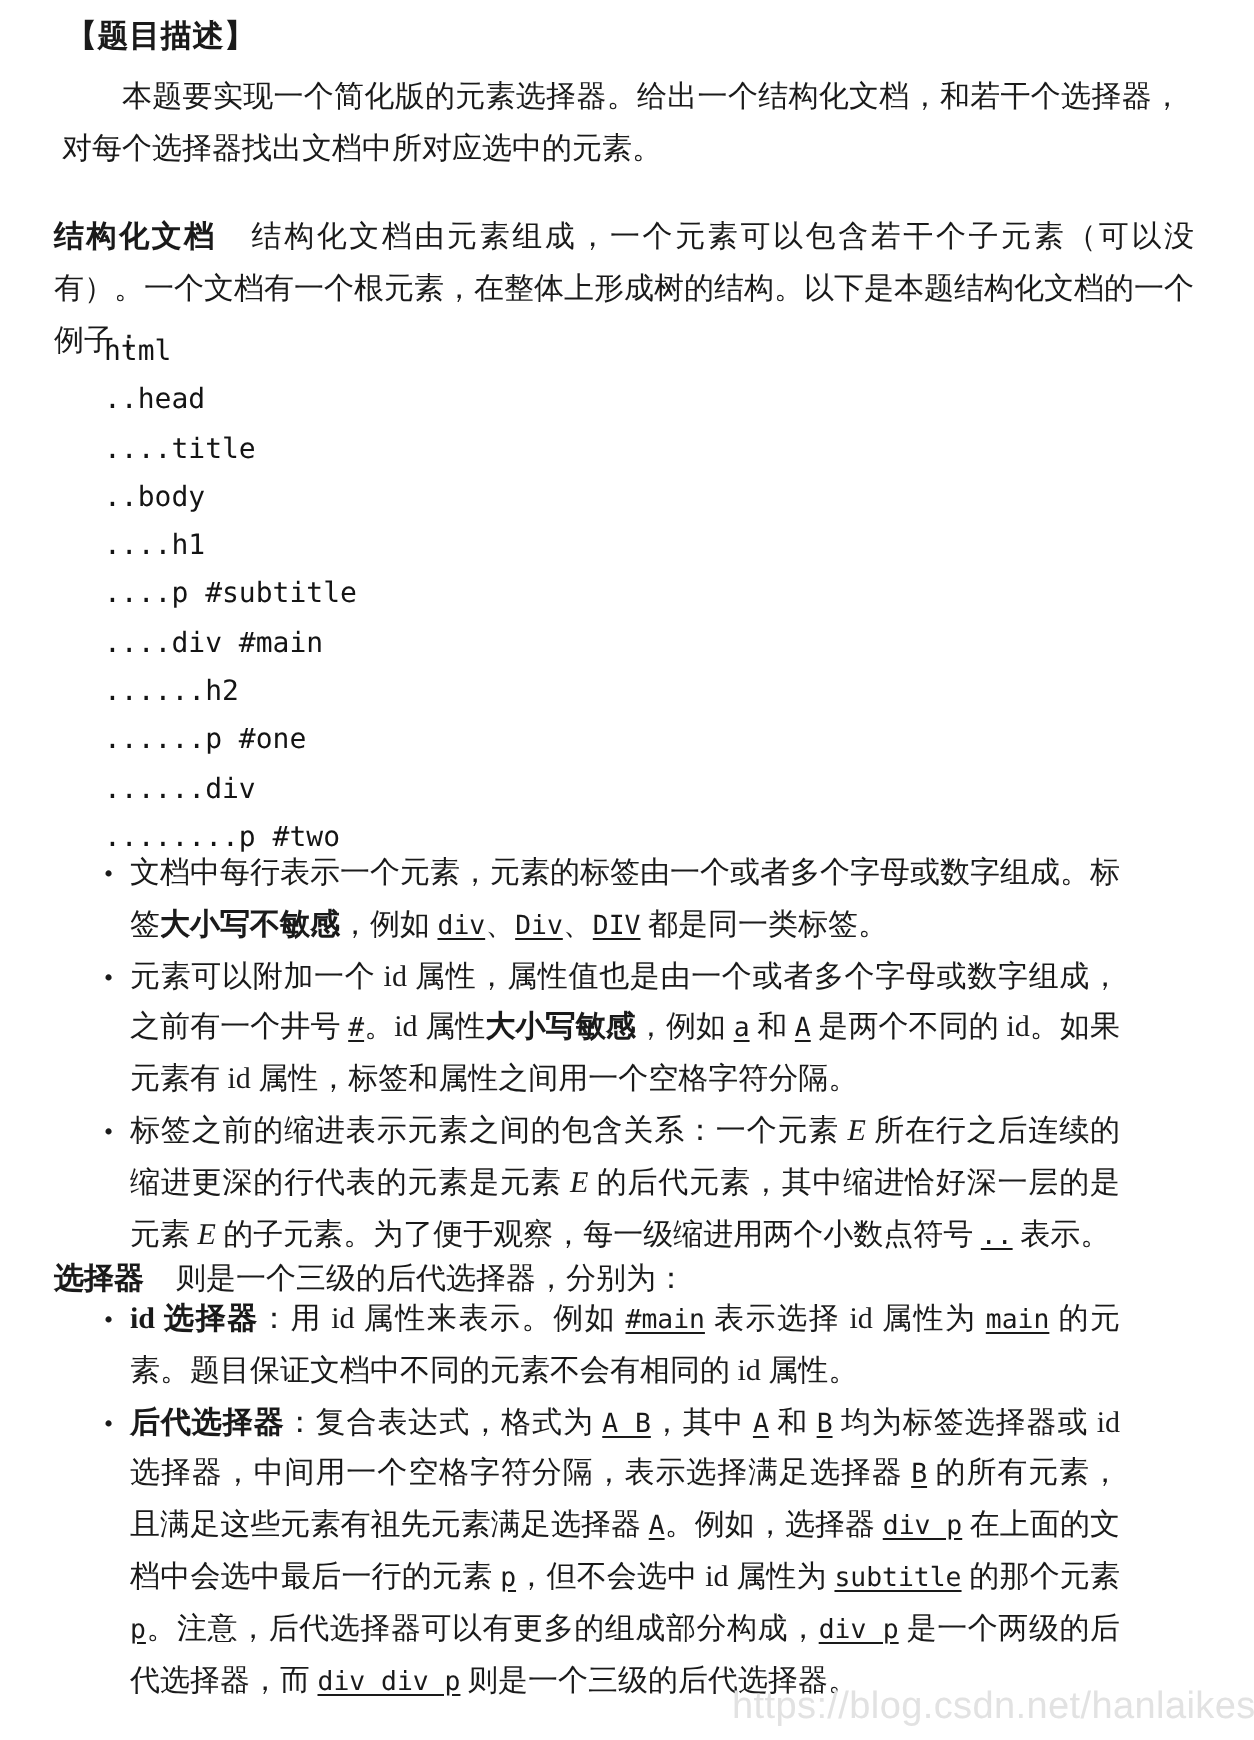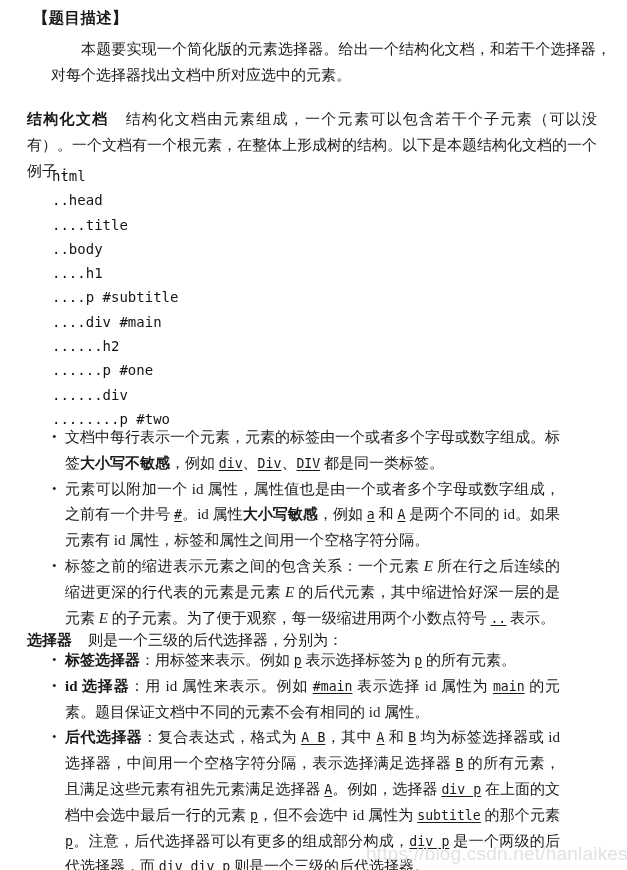--- a/index.html
+++ b/index.html
@@ -107,41 +107,40 @@
     user-select: none;
   }
 </style>
 </head>
 <body>
 
 <div class="page">
 
   <div class="title">【题目描述】</div>
 
-  <div class="para" style="left:51px; top:36px; width:560px; text-indent:30px;">
+  <div class="para" style="left:31px; top:36px; width:560px; text-indent:30px;">
     <span>本题要实现一个简化版的元素选择器。给出一个结构化文档，和若干个选择器，对每个选择器找出文档中所对应选中的元素。</span>
   </div>
 
   <div class="para" style="left:27px; top:106px; width:570px;">
     <span class="section-head">结构化文档</span><span class="gap-wide"></span><span>结构化文档由元素组成，一个元素可以包含若干个子元素（可以没有）。一个文档有一个根元素，在整体上形成树的结构。以下是本题结构化文档的一个例子：</span>
   </div>
 
   <div class="listing"><div>html</div><div>..head</div><div>....title</div><div>..body</div><div>....h1</div><div>....p #subtitle</div><div>....div #main</div><div>......h2</div><div>......p #one</div><div>......div</div><div>........p #two</div></div>
 
   <ul class="blist" style="left:0px; top:425px; width:560px;">
       <li><span>文档中每行表示一个元素，元素的标签由一个或者多个字母或数字组成。标签</span><span style="font-weight: bold;">大小写不敏感</span><span>，例如 </span><span class="code">div</span><span>、</span><span class="code">Div</span><span>、</span><span class="code">DIV</span><span> 都是同一类标签。</span></li>
       <li><span>元素可以附加一个 id 属性，属性值也是由一个或者多个字母或数字组成，之前有一个井号 </span><span class="code">#</span><span>。id 属性</span><span style="font-weight: bold;">大小写敏感</span><span>，例如 </span><span class="code">a</span><span> 和 </span><span class="code">A</span><span> 是两个不同的 id。如果元素有 id 属性，标签和属性之间用一个空格字符分隔。</span></li>
       <li><span>标签之前的缩进表示元素之间的包含关系：一个元素 </span><span class="mathvar">E</span><span> 所在行之后连续的缩进更深的行代表的元素是元素 </span><span class="mathvar">E</span><span> 的后代元素，其中缩进恰好深一层的是元素 </span><span class="mathvar">E</span><span> 的子元素。为了便于观察，每一级缩进用两个小数点符号 </span><span class="code">..</span><span> 表示。</span></li>
     </ul>
 
   <div class="para" style="left:27px; top:627px; width:570px;">
     <span class="section-head">选择器</span><span class="gap-wide"></span><span>则是一个三级的后代选择器，分别为：</span>
   </div>
 
   <ul class="blist" style="left:0px; top:648px; width:560px;">
-      <li><span style="font-weight: bold;">标签选择器</span><span>：用标签来表示。例如 </span><span class="code">p</span><span> 表示选择标签为 </span><span class="code">p</span><span> 的所有元素。</span></li>
       <li><span style="font-weight: bold;">id 选择器</span><span>：用 id 属性来表示。例如 </span><span class="code">#main</span><span> 表示选择 id 属性为 </span><span class="code">main</span><span> 的元素。题目保证文档中不同的元素不会有相同的 id 属性。</span></li>
       <li><span style="font-weight: bold;">后代选择器</span><span>：复合表达式，格式为 </span><span class="code">A B</span><span>，其中 </span><span class="code">A</span><span> 和 </span><span class="code">B</span><span> 均为标签选择器或 id 选择器，中间用一个空格字符分隔，表示选择满足选择器 </span><span class="code">B</span><span> 的所有元素，且满足这些元素有祖先元素满足选择器 </span><span class="code">A</span><span>。例如，选择器 </span><span class="code">div p</span><span> 在上面的文档中会选中最后一行的元素 </span><span class="code">p</span><span>，但不会选中 id 属性为 </span><span class="code">subtitle</span><span> 的那个元素 </span><span class="code">p</span><span>。注意，后代选择器可以有更多的组成部分构成，</span><span class="code">div p</span><span> 是一个两级的后代选择器，而 </span><span class="code">div div p</span><span> 则是一个三级的后代选择器。</span></li>
     </ul>
 
   <div class="watermark">https://blog.csdn.net/hanlaikeshao</div>
 
 </div>
 
 </body></html>

